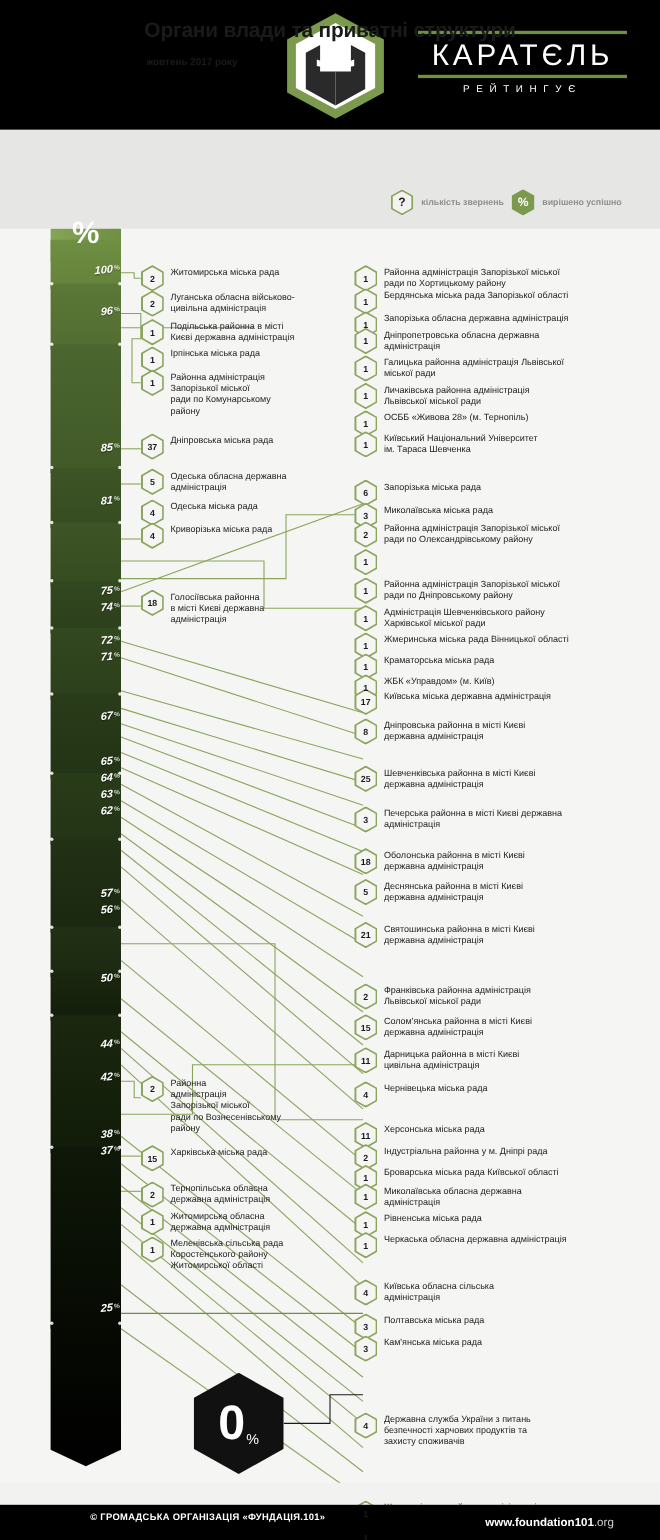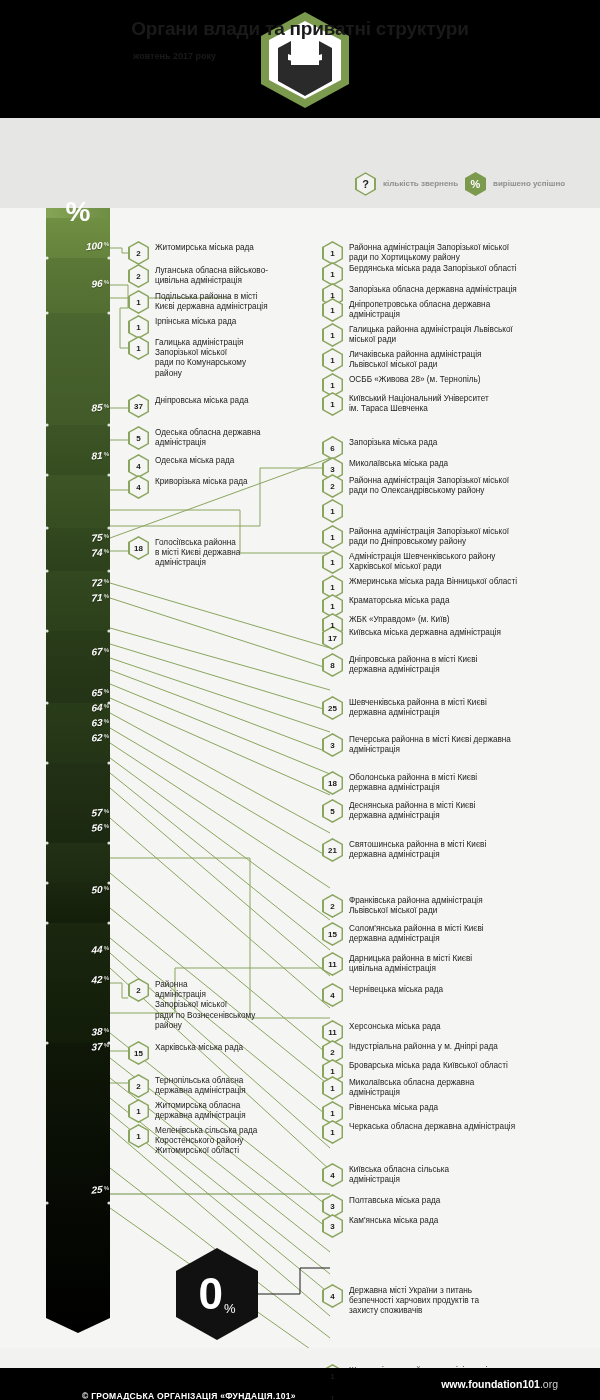--- a/index.html
+++ b/index.html
@@ -113,21 +113,21 @@
   }
   #zero-hex b { color:#fff; font-size:44px; font-weight:bold; line-height:1; }
   #zero-hex i { color:#fff; font-size:13px; font-style:normal;
     align-self:flex-end; margin-bottom:24px; margin-left:1px; }
 
   
   #footer {
     position:absolute; left:0; top:1368px; width:600px; height:32px; background:#000;
   }
   #footer-left {
-    position:absolute; left:42px; top:23px; color:#fff;
+    position:absolute; left:42px; top:6px; color:#fff;
     font-size:8.5px; font-weight:bold; letter-spacing:.3px;padding-left:40px;
   }
   #footer-right {
     position:absolute; right:42px; top:10px; color:#fff; font-size:10.5px;
   }
   #footer-right em { font-style:normal; color:#cfcfcf; }
 </style>
 </head>
 <body>
 
@@ -135,20 +135,26 @@
   <svg id="logo-mark" viewBox="0 0 94 100">
     <polygon points="47,2 91,26 91,74 47,98 3,74 3,26" fill="#7b9a4e"></polygon>
     <polygon points="47,11 83,30 83,70 47,89 11,70 11,30" fill="#ffffff"></polygon>
     <polygon points="47,18 47,84 16,67 16,35" fill="#ffffff"></polygon>
     <polygon points="47,18 47,84 78,67 78,35" fill="#ffffff"></polygon>
     <polygon points="47,20 47,86 20,71 20,38 33,31 33,55 47,55" fill="#2a2a2a"></polygon>
     <polygon points="47,20 47,86 74,71 74,38 61,31 61,55 47,55" fill="#2a2a2a"></polygon>
     <polygon points="30,44 41,48 41,52 30,50" fill="#ffffff"></polygon>
     <polygon points="64,44 53,48 53,52 64,50" fill="#ffffff"></polygon>
   </svg>
+  <div id="logo-text">
+    <div class="logo-rule"></div>
+    <div id="logo-word">КАРАТЄЛЬ</div>
+    <div class="logo-rule"></div>
+    <div id="logo-sub">РЕЙТИНГУЄ</div>
+  </div>
 </div>
 
 <div id="titlebar"></div>
 <div id="page-title">Органи влади та приватні структури</div>
 <div id="subtitle">жовтень 2017 року</div>
 
 <div class="legend" id="legend-q">
   <div class="legend-hex">
       <span>?</span>
     </div>
@@ -365,21 +371,21 @@
   <div class="hexrow" style="left:128px; top:107px; width:180px;">
     <div class="hexbadge">
         <span>1</span>
       </div>
     <div class="orgname">Ірпінська міська рада</div>
   </div>
   <div class="hexrow" style="left:128px; top:128px; width:180px;">
     <div class="hexbadge">
         <span>1</span>
       </div>
-    <div class="orgname">Галицька адміністрація
+    <div class="orgname">Районна адміністрація
 Запорізької міської
 ради по Комунарському
 району</div>
   </div>
   <div class="hexrow" style="left:128px; top:186px; width:180px;">
     <div class="hexbadge">
         <span>37</span>
       </div>
     <div class="orgname">Дніпровська міська рада</div>
   </div>
@@ -686,21 +692,21 @@
   <div class="hexrow" style="left:322px; top:1006px; width:275px;">
     <div class="hexbadge">
         <span>3</span>
       </div>
     <div class="orgname">Кам'янська міська рада</div>
   </div>
   <div class="hexrow" style="left:322px; top:1076px; width:275px;">
     <div class="hexbadge">
         <span>4</span>
       </div>
-    <div class="orgname">Державна місті України з питань
+    <div class="orgname">Державна служба України з питань
 безпечності харчових продуктів та
 захисту споживачів</div>
   </div>
 
   <div class="hexrow" style="left:322px; top:1156px; width:275px;">
     <div class="hexbadge">
         <span>1</span>
       </div>
     <div class="orgname">Шевченківська районна адміністрація
 Львівської міської ради</div>

